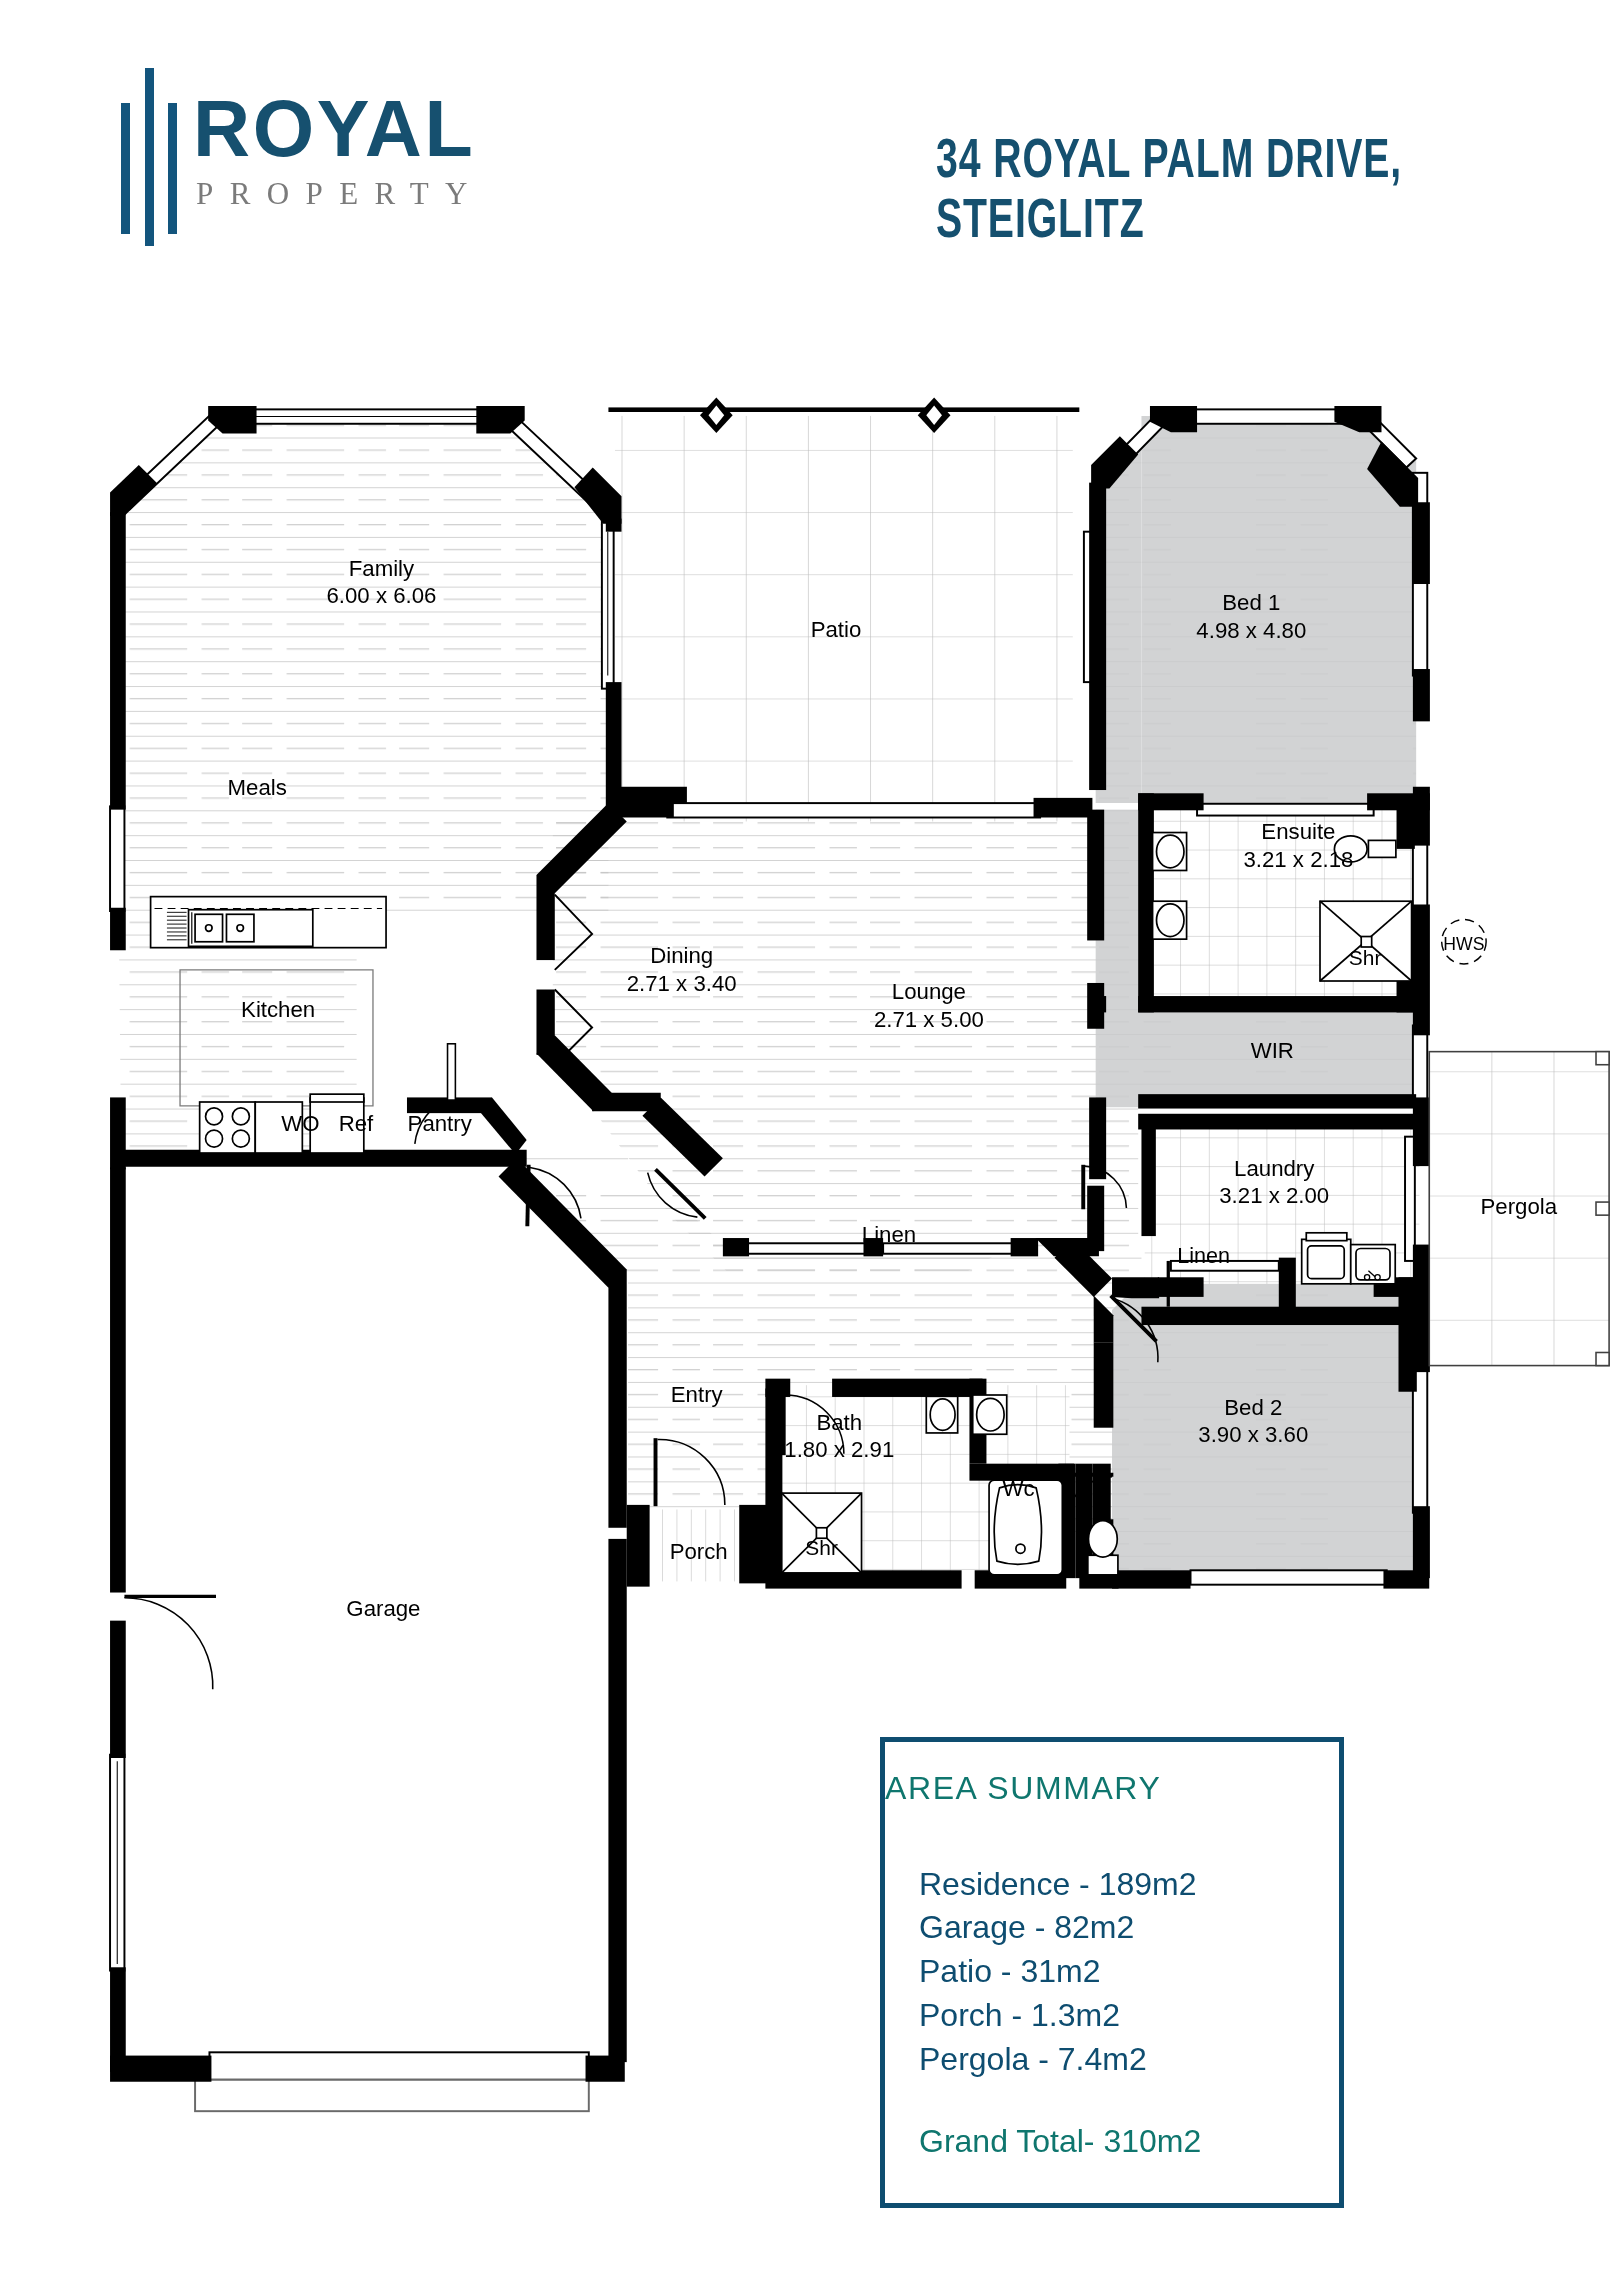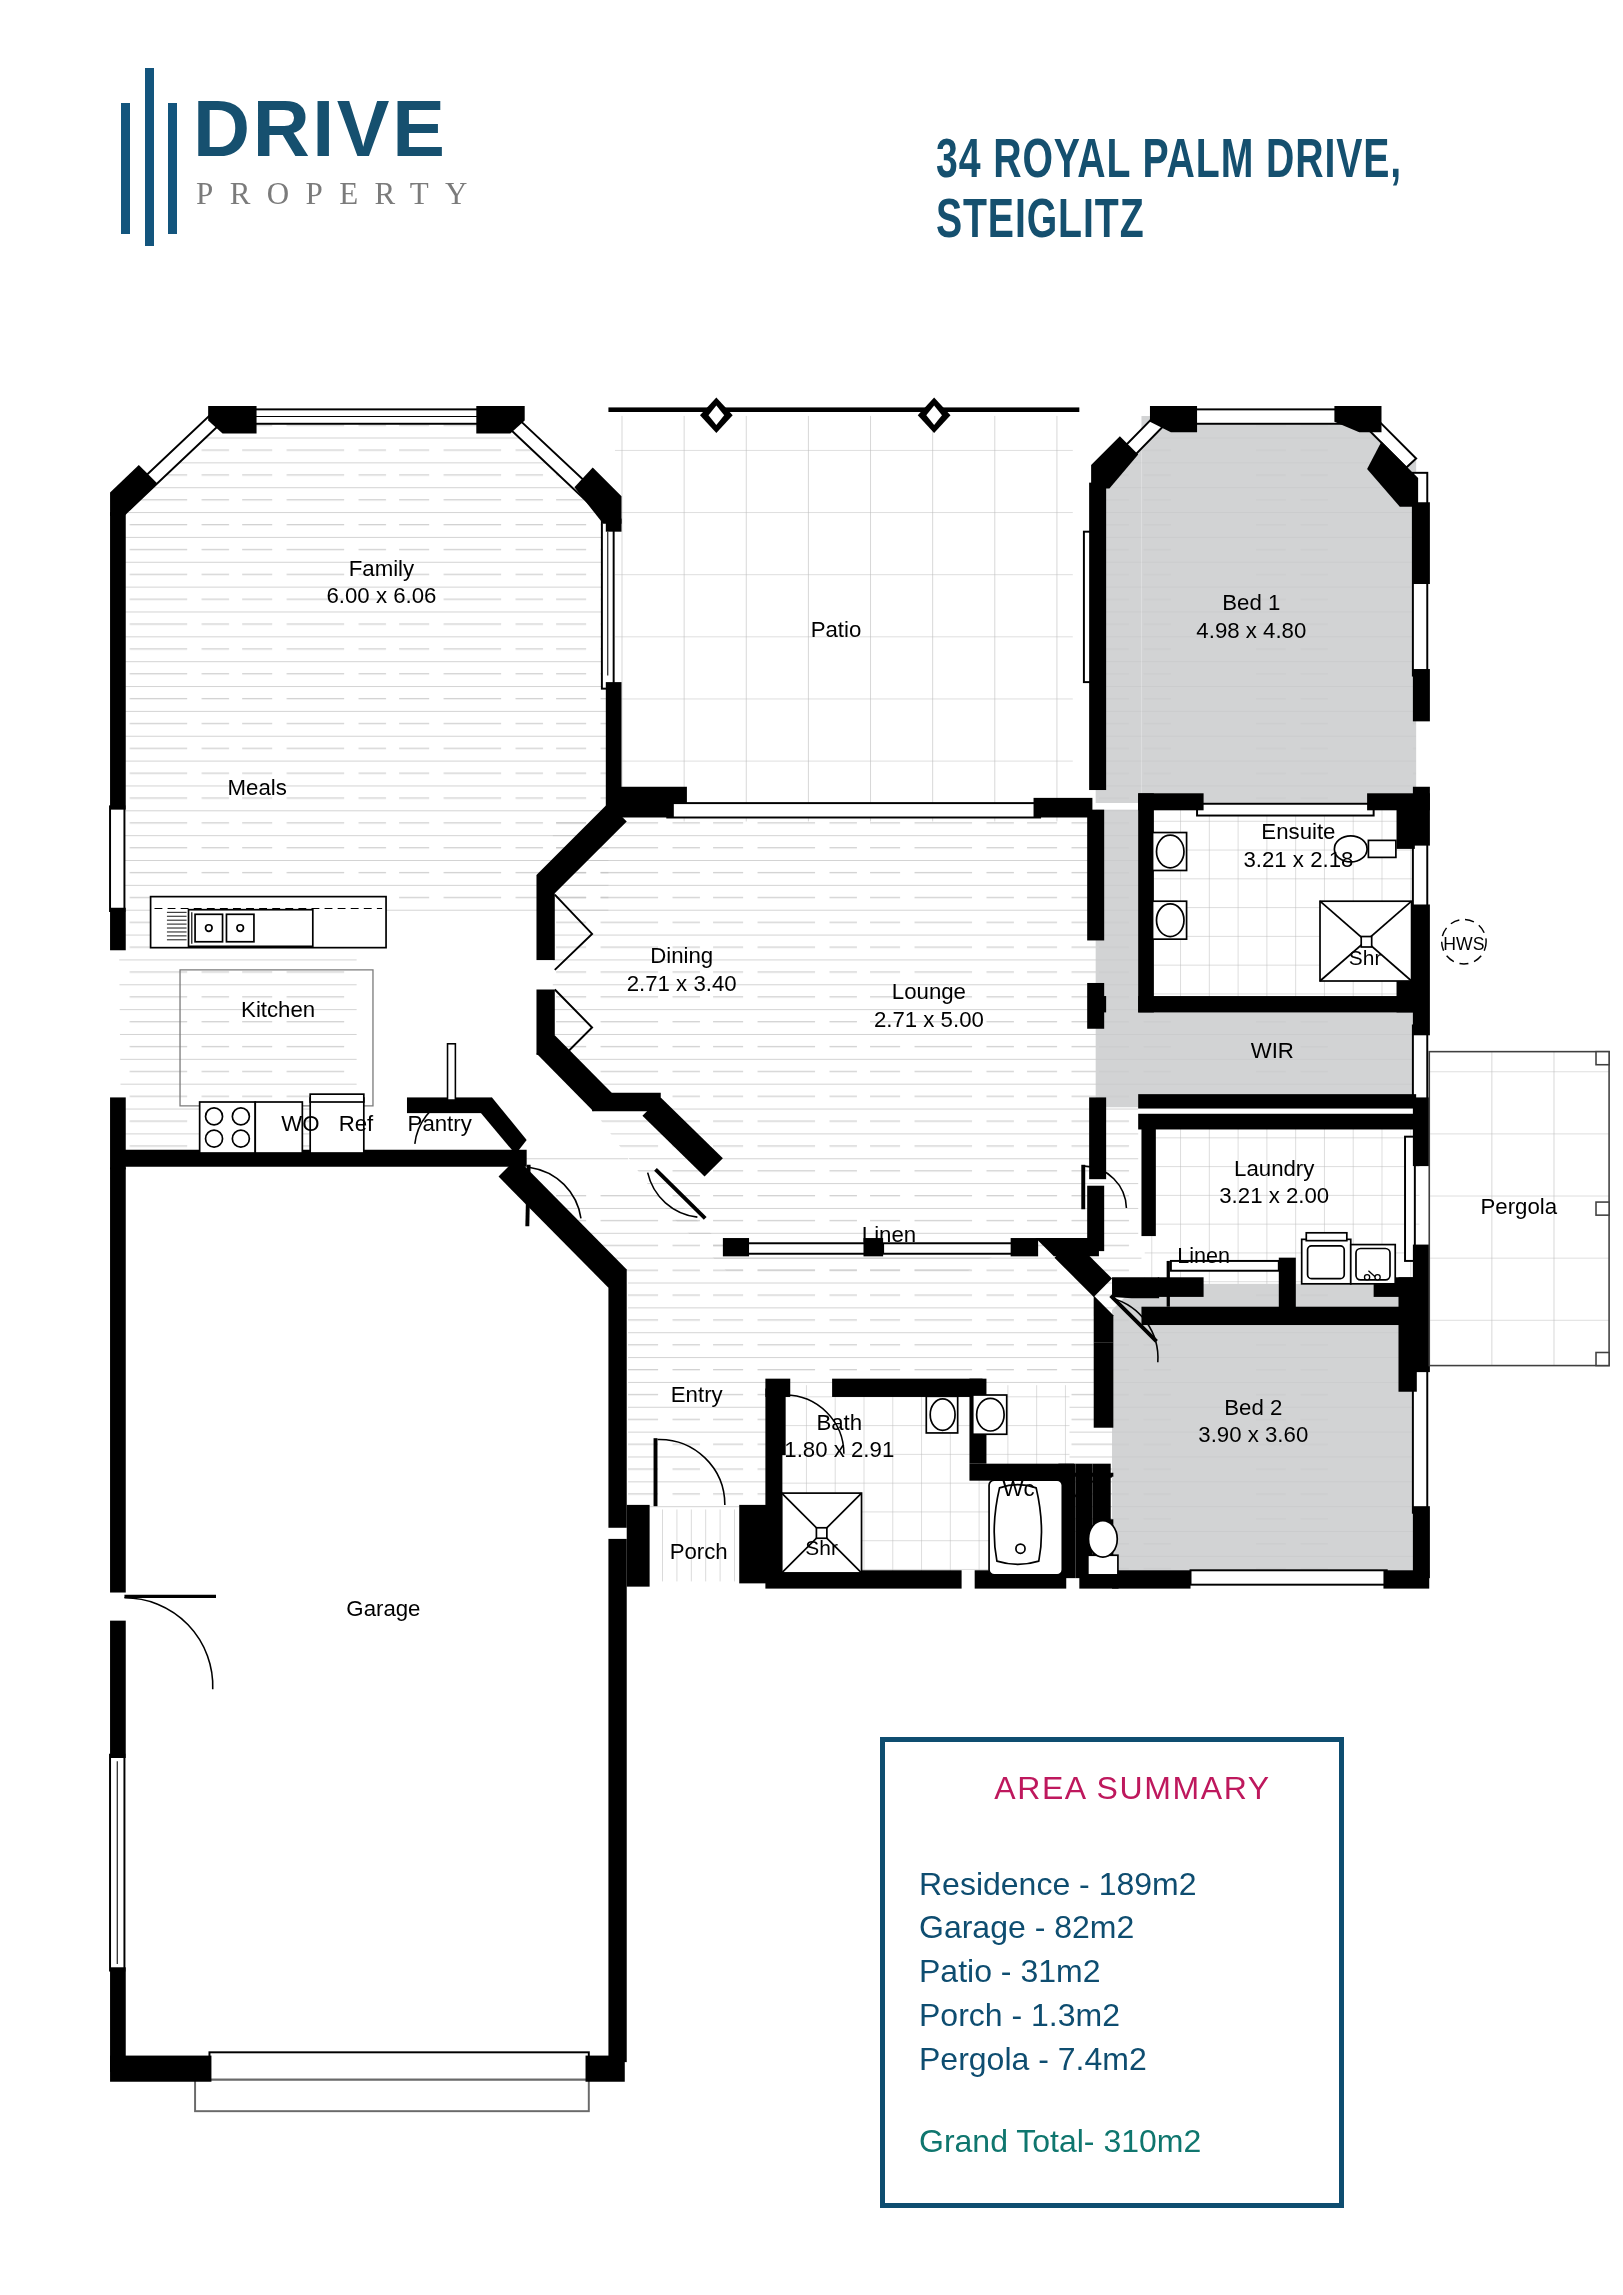--- a/index.html
+++ b/index.html
@@ -47,39 +47,38 @@
   #plan svg { display:block; }
 
   
   #area-summary {
     position:absolute; left:880px; top:1737px;
     width:464px; height:471px;
     border:5.9px solid #0E4D70;
     background:#ffffff;
   }
   #area-title {
-    margin-top:27.5px; text-align:center; color:#be185d;
+    margin-top:27.5px; color:#0f766e;
     font-size:32px; letter-spacing:1.6px;
     font-family:"Liberation Sans", sans-serif;
-    margin-left:41px;
   }
   #area-list { margin:56px 4px 0 34px; color:#0E4D70; font-size:32px; line-height:1.37; }
   #area-list div { white-space:nowrap; }
   #area-total { margin:41px 0 0 34px; color:#0f766e; font-size:32px; }
 </style>
 </head>
 <body>
 
 <div id="header">
 
   <div id="logo">
     <div class="logo-bar" id="logo-bar-1"></div>
     <div class="logo-bar" id="logo-bar-2"></div>
     <div class="logo-bar" id="logo-bar-3"></div>
-    <div id="logo-belize">DRIVE</div>
+    <div id="logo-belize">ROYAL</div>
     <div id="logo-property">PROPERTY</div>
   </div>
 
   <div id="title-block">
     <div class="title-line">34 ROYAL PALM DRIVE,</div>
     <div class="title-line">STEIGLITZ</div>
   </div>
 
 </div>
 

